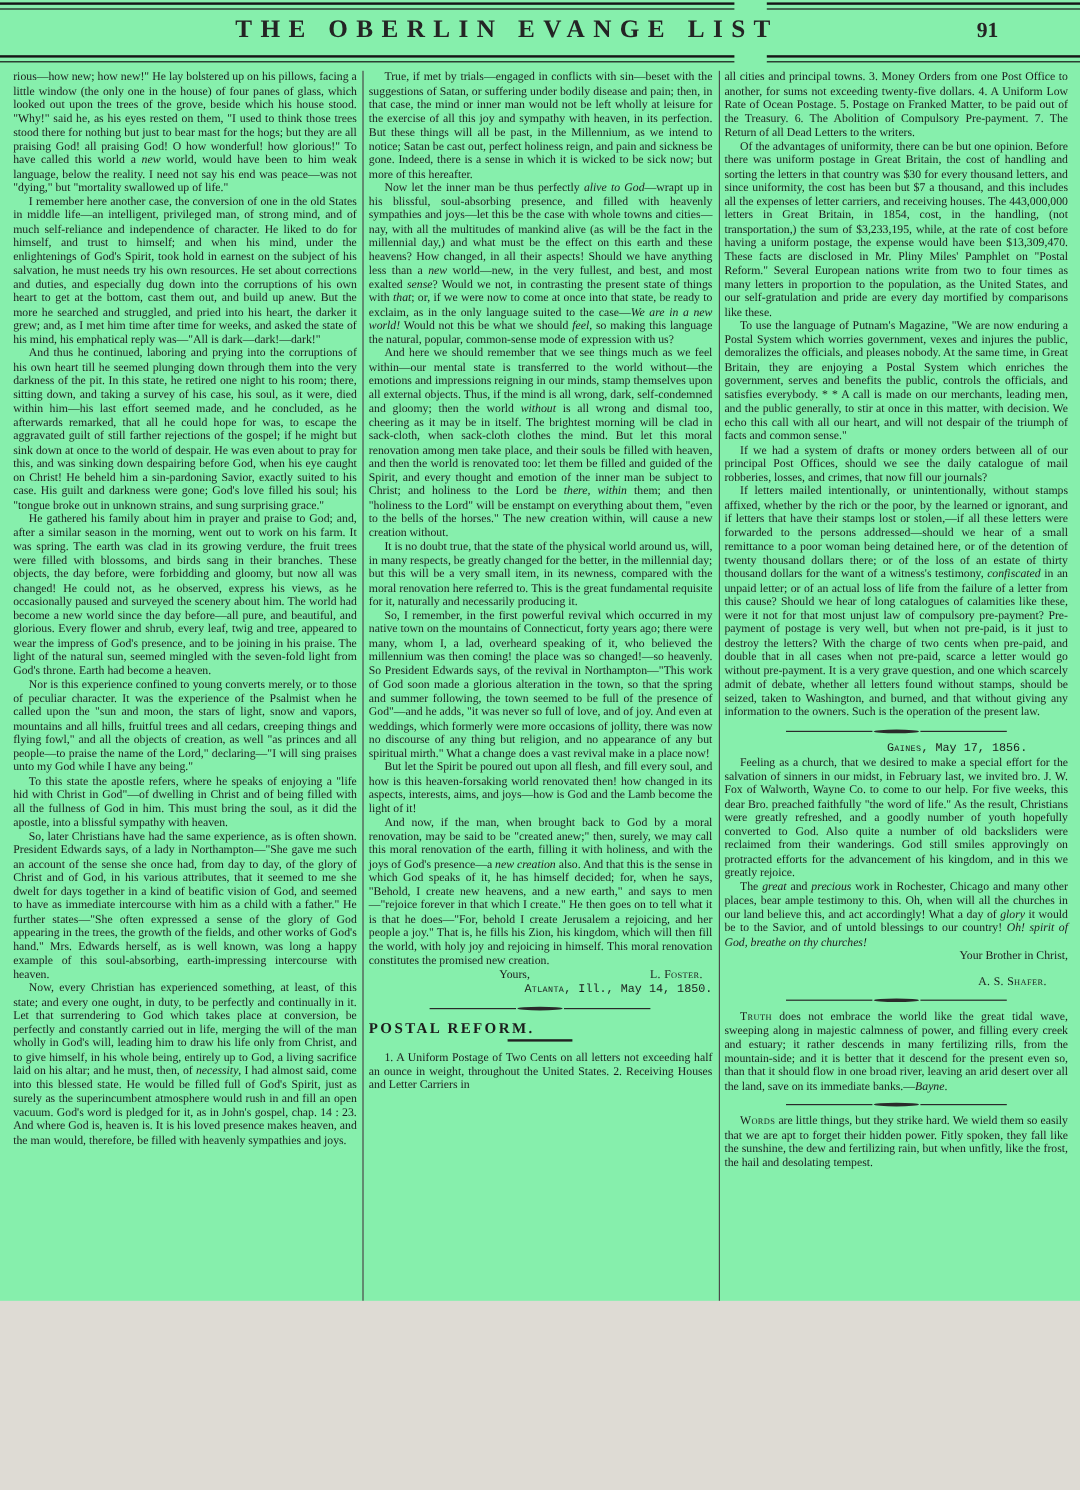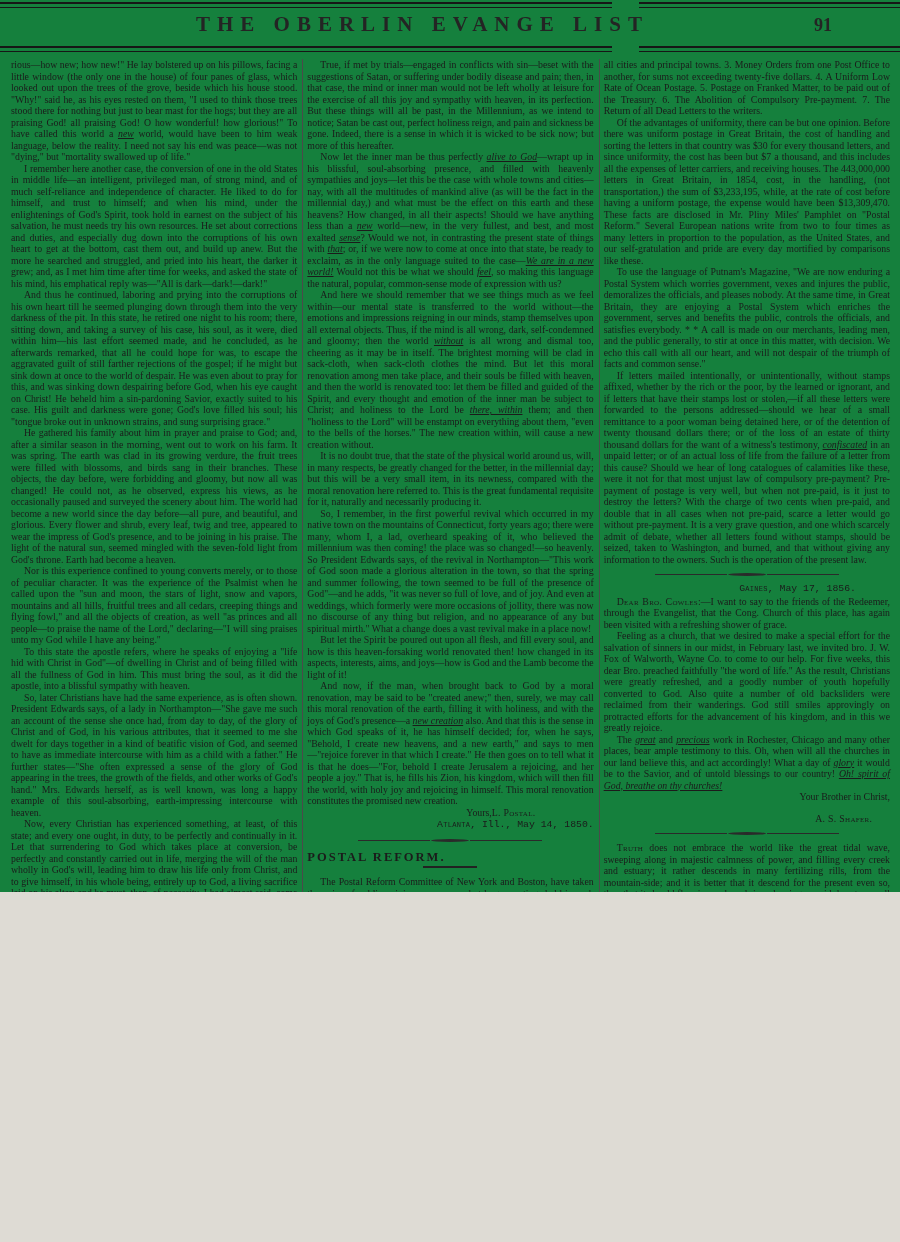--- a/index.html
+++ b/index.html
@@ -2,23 +2,23 @@
 <html lang="en"><head>
 <meta charset="utf-8">
 <style>
   html,body{margin:0;padding:0;}
   body{
     background:#dedbd4;
     font-family:"Liberation Serif","DejaVu Serif",serif;
   }
   .page{
     position:relative;
-    width:900px;height:892px;
+    width:900px;height:1084px;
     margin:0 auto;
-    background:#15803d;
+    background:#86efac;
     color:#1b1b1b;
     overflow:hidden;
     box-sizing:border-box;
   }
   
   .masthead{
     position:relative;
     height:57px;
     box-sizing:border-box;
   }
@@ -71,21 +71,21 @@
   }
   .col{
     overflow:hidden;
     padding:0 5px 0 4px;
     font-size:9.8px;
     line-height:11.5px;
     text-align:justify;
   }
   .para{margin:0;text-indent:13px;text-align:justify;}
   .para.noindent{text-indent:0;}
-  .para i{font-style:italic;text-decoration:underline;}
+  .para i{font-style:italic;}
   .sc{font-variant:small-caps;letter-spacing:.3px;}
   .article-heading{
     margin:9px 0 2px 0;
     text-align:left;
     font-size:12.5px;
     font-weight:bold;
     letter-spacing:2px;
   }
   .heading-rule{
     width:54px;height:2px;background:#222;
@@ -101,21 +101,21 @@
     border-radius:50%;
     margin:0 1px;
   }
   .dateline{margin:1px 0;font-family:Liberation Mono, monospace;}
   .dateline.align-left{text-align:right;text-indent:13px;}
   .dateline.align-right{text-align:right;padding-right:34px;}
   .sigline{margin:0;}
   .sigline.align-center{text-align:right;}
   .sigline.align-right{text-align:right;padding-right:18px;margin-top:10px;}
   .sigrow{
-    display:flex;justify-content:center;
+    display:flex;justify-content:space-between;
     padding-left:38%;padding-right:8px;
     margin:0;
   }
 </style>
 </head>
 <body>
 
 <div class="page">
 
   <header class="masthead">
@@ -148,46 +148,45 @@
     <section class="col">
         <p class="para">True, if met by trials—engaged in conflicts with sin—beset with the suggestions of Satan, or suffering under bodily disease and pain; then, in that case, the mind or inner man would not be left wholly at leisure for the exercise of all this joy and sympathy with heaven, in its perfection. But these things will all be past, in the Millennium, as we intend to notice; Satan be cast out, perfect holiness reign, and pain and sickness be gone. Indeed, there is a sense in which it is wicked to be sick now; but more of this hereafter.</p>
         <p class="para">Now let the inner man be thus perfectly <i>alive to God</i>—wrapt up in his blissful, soul-absorbing presence, and filled with heavenly sympathies and joys—let this be the case with whole towns and cities—nay, with all the multitudes of mankind alive (as will be the fact in the millennial day,) and what must be the effect on this earth and these heavens? How changed, in all their aspects! Should we have anything less than a <i>new</i> world—new, in the very fullest, and best, and most exalted <i>sense</i>? Would we not, in contrasting the present state of things with <i>that</i>; or, if we were now to come at once into that state, be ready to exclaim, as in the only language suited to the case—<i>We are in a new world!</i> Would not this be what we should <i>feel</i>, so making this language the natural, popular, common-sense mode of expression with us?</p>
         <p class="para">And here we should remember that we see things much as we feel within—our mental state is transferred to the world without—the emotions and impressions reigning in our minds, stamp themselves upon all external objects. Thus, if the mind is all wrong, dark, self-condemned and gloomy; then the world <i>without</i> is all wrong and dismal too, cheering as it may be in itself. The brightest morning will be clad in sack-cloth, when sack-cloth clothes the mind. But let this moral renovation among men take place, and their souls be filled with heaven, and then the world is renovated too: let them be filled and guided of the Spirit, and every thought and emotion of the inner man be subject to Christ; and holiness to the Lord be <i>there, within</i> them; and then "holiness to the Lord" will be enstampt on everything about them, "even to the bells of the horses." The new creation within, will cause a new creation without.</p>
         <p class="para">It is no doubt true, that the state of the physical world around us, will, in many respects, be greatly changed for the better, in the millennial day; but this will be a very small item, in its newness, compared with the moral renovation here referred to. This is the great fundamental requisite for it, naturally and necessarily producing it.</p>
         <p class="para">So, I remember, in the first powerful revival which occurred in my native town on the mountains of Connecticut, forty years ago; there were many, whom I, a lad, overheard speaking of it, who believed the millennium was then coming! the place was so changed!—so heavenly. So President Edwards says, of the revival in Northampton—"This work of God soon made a glorious alteration in the town, so that the spring and summer following, the town seemed to be full of the presence of God"—and he adds, "it was never so full of love, and of joy. And even at weddings, which formerly were more occasions of jollity, there was now no discourse of any thing but religion, and no appearance of any but spiritual mirth." What a change does a vast revival make in a place now!</p>
         <p class="para">But let the Spirit be poured out upon all flesh, and fill every soul, and how is this heaven-forsaking world renovated then! how changed in its aspects, interests, aims, and joys—how is God and the Lamb become the light of it!</p>
         <p class="para">And now, if the man, when brought back to God by a moral renovation, may be said to be "created anew;" then, surely, we may call this moral renovation of the earth, filling it with holiness, and with the joys of God's presence—a <i>new creation</i> also. And that this is the sense in which God speaks of it, he has himself decided; for, when he says, "Behold, I create new heavens, and a new earth," and says to men—"rejoice forever in that which I create." He then goes on to tell what it is that he does—"For, behold I create Jerusalem a rejoicing, and her people a joy." That is, he fills his Zion, his kingdom, which will then fill the world, with holy joy and rejoicing in himself. This moral renovation constitutes the promised new creation.</p>
         <div class="sigrow">
           <span>Yours,</span>
-          <span class="sc">L. Postal.</span>
+          <span class="sc">L. Foster.</span>
         </div>
         <p class="dateline align-left"><span class="sc">Atlanta</span>, Ill., May 14, 1850.</p>
         <div class="divider">
           <span class="dline"></span>
           <span class="dleaf"></span>
           <span class="dline"></span>
         </div>
         <h2 class="article-heading">POSTAL REFORM.</h2>
         <div class="heading-rule"></div>
-        <p class="para">The Postal Reform Committee of New York and Boston, have taken the voice of public opinion, as expressed at large meetings held in each city, and given an outline of the needed reforms. The petitions that are in circulation, ask for the following :</p>
         <p class="para">1. A Uniform Postage of Two Cents on all letters not exceeding half an ounce in weight, throughout the United States. 2. Receiving Houses and Letter Carriers in</p>
       </section>
     <div class="vrule"></div>
     <section class="col">
         <p class="para noindent">all cities and principal towns. 3. Money Orders from one Post Office to another, for sums not exceeding twenty-five dollars. 4. A Uniform Low Rate of Ocean Postage. 5. Postage on Franked Matter, to be paid out of the Treasury. 6. The Abolition of Compulsory Pre-payment. 7. The Return of all Dead Letters to the writers.</p>
         <p class="para">Of the advantages of uniformity, there can be but one opinion. Before there was uniform postage in Great Britain, the cost of handling and sorting the letters in that country was $30 for every thousand letters, and since uniformity, the cost has been but $7 a thousand, and this includes all the expenses of letter carriers, and receiving houses. The 443,000,000 letters in Great Britain, in 1854, cost, in the handling, (not transportation,) the sum of $3,233,195, while, at the rate of cost before having a uniform postage, the expense would have been $13,309,470. These facts are disclosed in Mr. Pliny Miles' Pamphlet on "Postal Reform." Several European nations write from two to four times as many letters in proportion to the population, as the United States, and our self-gratulation and pride are every day mortified by comparisons like these.</p>
         <p class="para">To use the language of Putnam's Magazine, "We are now enduring a Postal System which worries government, vexes and injures the public, demoralizes the officials, and pleases nobody. At the same time, in Great Britain, they are enjoying a Postal System which enriches the government, serves and benefits the public, controls the officials, and satisfies everybody. * * A call is made on our merchants, leading men, and the public generally, to stir at once in this matter, with decision. We echo this call with all our heart, and will not despair of the triumph of facts and common sense."</p>
+        <p class="para">If we had a system of drafts or money orders between all of our principal Post Offices, should we see the daily catalogue of mail robberies, losses, and crimes, that now fill our journals?</p>
         <p class="para">If letters mailed intentionally, or unintentionally, without stamps affixed, whether by the rich or the poor, by the learned or ignorant, and if letters that have their stamps lost or stolen,—if all these letters were forwarded to the persons addressed—should we hear of a small remittance to a poor woman being detained here, or of the detention of twenty thousand dollars there; or of the loss of an estate of thirty thousand dollars for the want of a witness's testimony, <i>confiscated</i> in an unpaid letter; or of an actual loss of life from the failure of a letter from this cause? Should we hear of long catalogues of calamities like these, were it not for that most unjust law of compulsory pre-payment? Pre-payment of postage is very well, but when not pre-paid, is it just to destroy the letters? With the charge of two cents when pre-paid, and double that in all cases when not pre-paid, scarce a letter would go without pre-payment. It is a very grave question, and one which scarcely admit of debate, whether all letters found without stamps, should be seized, taken to Washington, and burned, and that without giving any information to the owners. Such is the operation of the present law.</p>
         <div class="divider">
           <span class="dline"></span>
           <span class="dleaf"></span>
           <span class="dline"></span>
         </div>
         <p class="dateline align-right"><span class="sc">Gaines</span>, May 17, 1856.</p>
-        <p class="para"><span class="sc">Dear Bro. Cowles</span>:—I want to say to the friends of the Redeemer, through the Evangelist, that the Cong. Church of this place, has again been visited with a refreshing shower of grace.</p>
         <p class="para">Feeling as a church, that we desired to make a special effort for the salvation of sinners in our midst, in February last, we invited bro. J. W. Fox of Walworth, Wayne Co. to come to our help. For five weeks, this dear Bro. preached faithfully "the word of life." As the result, Christians were greatly refreshed, and a goodly number of youth hopefully converted to God. Also quite a number of old backsliders were reclaimed from their wanderings. God still smiles approvingly on protracted efforts for the advancement of his kingdom, and in this we greatly rejoice.</p>
         <p class="para">The <i>great</i> and <i>precious</i> work in Rochester, Chicago and many other places, bear ample testimony to this. Oh, when will all the churches in our land believe this, and act accordingly! What a day of <i>glory</i> it would be to the Savior, and of untold blessings to our country! <i>Oh! spirit of God, breathe on thy churches!</i></p>
         <p class="sigline align-center">Your Brother in Christ,</p>
         <p class="sigline align-right"><span class="sc">A. S. Shafer</span>.</p>
         <div class="divider">
           <span class="dline"></span>
           <span class="dleaf"></span>
           <span class="dline"></span>
         </div>
         <p class="para"><span class="sc">Truth</span> does not embrace the world like the great tidal wave, sweeping along in majestic calmness of power, and filling every creek and estuary; it rather descends in many fertilizing rills, from the mountain-side; and it is better that it descend for the present even so, than that it should flow in one broad river, leaving an arid desert over all the land, save on its immediate banks.—<i>Bayne</i>.</p>

